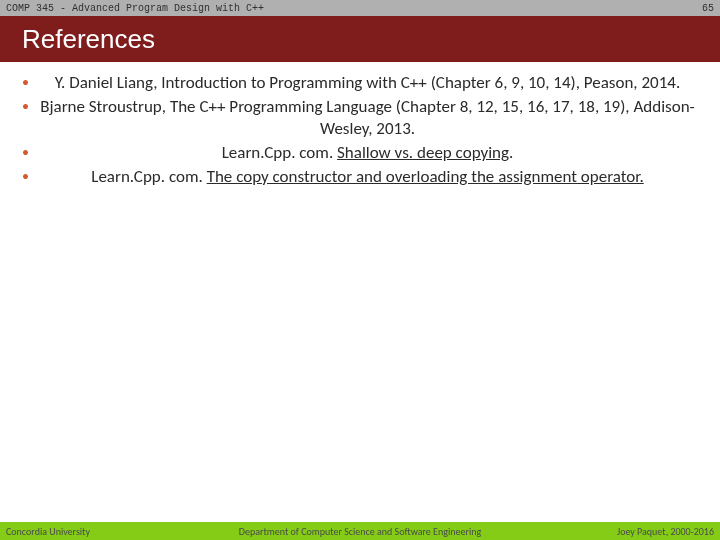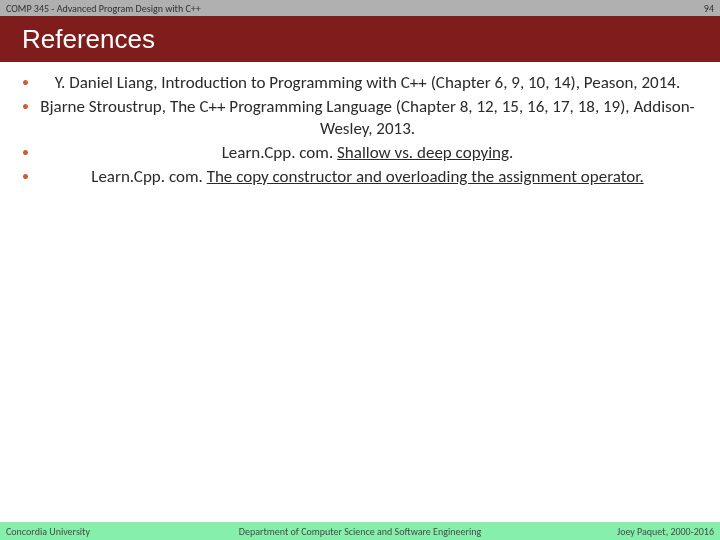--- a/index.html
+++ b/index.html
@@ -23,20 +23,21 @@
     height: 16px;
     background: #b0b0b0;
     display: flex;
     justify-content: space-between;
     align-items: center;
     font-size: 10px;
     color: #303030;
     padding: 0 6px;
     box-sizing: border-box;
     font-weight: 400;
+    font-family: Liberation Mono, monospace;
   }
   .title-band {
     background: #7f1d1d;
     color: #ffffff;
     height: 46px;
     display: flex;
     align-items: center;
     padding-left: 22px;
     box-sizing: border-box;
     font-size: 26px;
@@ -70,21 +71,21 @@
   .link {
     text-decoration: underline;
     color: #2b2b2b;
   }
   .footer {
     position: absolute;
     bottom: 0;
     left: 0;
     width: 100%;
     height: 18px;
-    background: #86efac;
+    background: #84cc16;
     display: flex;
     justify-content: space-between;
     align-items: center;
     font-size: 10px;
     color: #4a4a4a;
     padding: 0 6px;
     box-sizing: border-box;
   }
   .footer .center {
     position: absolute;
@@ -97,21 +98,21 @@
     z-index: 1;
   }
 </style>
 </head>
 <body>
 
 <div class="slide">
 
   <div class="topbar">
     <span>COMP 345 - Advanced Program Design with C++</span>
-    <span>94</span>
+    <span>65</span>
   </div>
 
   <div class="title-band">
     <span>References</span>
   </div>
 
   <div class="content">
 
     <div class="ref-item">
       <span class="bullet">•</span>

